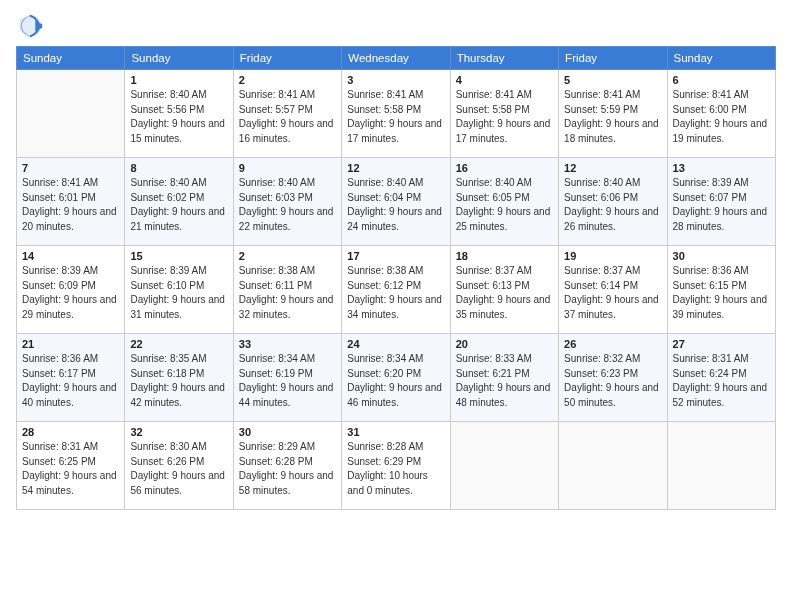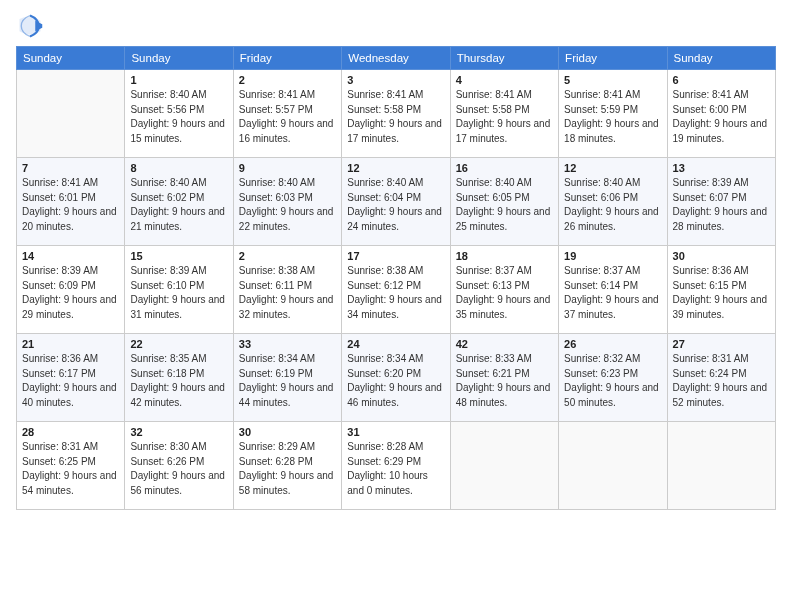--- a/index.html
+++ b/index.html
@@ -220,21 +220,21 @@
           </td>
           <td>
             <span class="day-number">33</span>
             <div class="day-info">Sunrise: 8:34 AM<br>Sunset: 6:19 PM<br>Daylight: 9 hours and 44 minutes.</div>
           </td>
           <td>
             <span class="day-number">24</span>
             <div class="day-info">Sunrise: 8:34 AM<br>Sunset: 6:20 PM<br>Daylight: 9 hours and 46 minutes.</div>
           </td>
           <td>
-            <span class="day-number">42</span>
+            <span class="day-number">20</span>
             <div class="day-info">Sunrise: 8:33 AM<br>Sunset: 6:21 PM<br>Daylight: 9 hours and 48 minutes.</div>
           </td>
           <td>
             <span class="day-number">26</span>
             <div class="day-info">Sunrise: 8:32 AM<br>Sunset: 6:23 PM<br>Daylight: 9 hours and 50 minutes.</div>
           </td>
           <td>
             <span class="day-number">27</span>
             <div class="day-info">Sunrise: 8:31 AM<br>Sunset: 6:24 PM<br>Daylight: 9 hours and 52 minutes.</div>
           </td>

